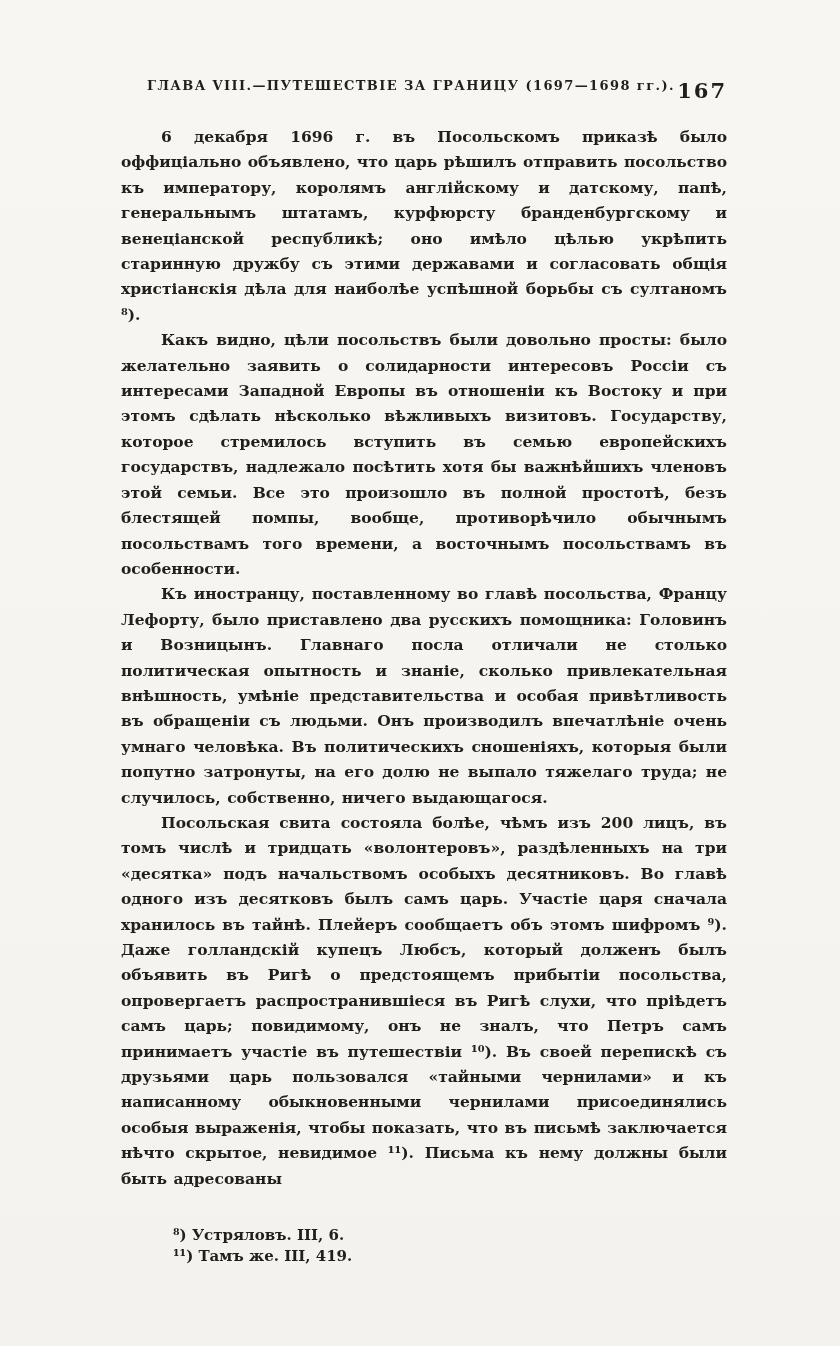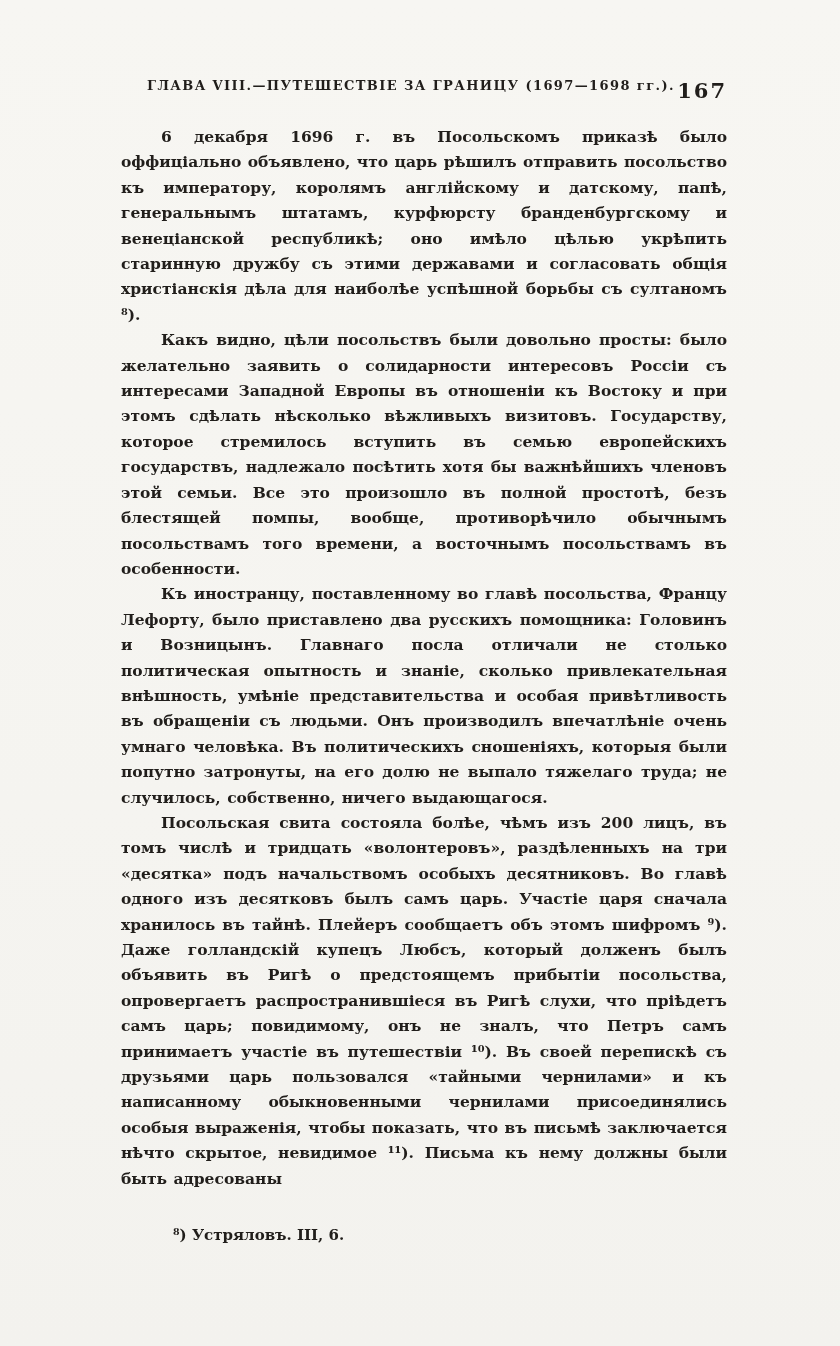--- a/index.html
+++ b/index.html
@@ -83,16 +83,17 @@
 
     <div class="body-text" lang="ru">
       <p>6 декабря 1696 г. въ Посольскомъ приказѣ было оффиціально объявлено, что царь рѣшилъ отправить посольство къ императору, королямъ англійскому и датскому, папѣ, генеральнымъ штатамъ, курфюрсту бранденбургскому и венеціанской республикѣ; оно имѣло цѣлью укрѣпить старинную дружбу съ этими державами и согласовать общія христіанскія дѣла для наиболѣе успѣшной борьбы съ султаномъ ⁸).</p>
       <p>Какъ видно, цѣли посольствъ были довольно просты: было желательно заявить о солидарности интересовъ Россіи съ интересами Западной Европы въ отношеніи къ Востоку и при этомъ сдѣлать нѣсколько вѣжливыхъ визитовъ. Государству, которое стремилось вступить въ семью европейскихъ государствъ, надлежало посѣтить хотя бы важнѣйшихъ членовъ этой семьи. Все это произошло въ полной простотѣ, безъ блестящей помпы, вообще, противорѣчило обычнымъ посольствамъ того времени, а восточнымъ посольствамъ въ особенности.</p>
       <p>Къ иностранцу, поставленному во главѣ посольства, Францу Лефорту, было приставлено два русскихъ помощника: Головинъ и Возницынъ. Главнаго посла отличали не столько политическая опытность и знаніе, сколько привлекательная внѣшность, умѣніе представительства и особая привѣтливость въ обращеніи съ людьми. Онъ производилъ впечатлѣніе очень умнаго человѣка. Въ политическихъ сношеніяхъ, которыя были попутно затронуты, на его долю не выпало тяжелаго труда; не случилось, собственно, ничего выдающагося.</p>
       <p>Посольская свита состояла болѣе, чѣмъ изъ 200 лицъ, въ томъ числѣ и тридцать «волонтеровъ», раздѣленныхъ на три «десятка» подъ начальствомъ особыхъ десятниковъ. Во главѣ одного изъ десятковъ былъ самъ царь. Участіе царя сначала хранилось въ тайнѣ. Плейеръ сообщаетъ объ этомъ шифромъ ⁹). Даже голландскій купецъ Любсъ, который долженъ былъ объявить въ Ригѣ о предстоящемъ прибытіи посольства, опровергаетъ распространившіеся въ Ригѣ слухи, что пріѣдетъ самъ царь; повидимому, онъ не зналъ, что Петръ самъ принимаетъ участіе въ путешествіи ¹⁰). Въ своей перепискѣ съ друзьями царь пользовался «тайными чернилами» и къ написанному обыкновенными чернилами присоединялись особыя выраженія, чтобы показать, что въ письмѣ заключается нѣчто скрытое, невидимое ¹¹). Письма къ нему должны были быть адресованы</p>
     </div>
 
     <div class="footnotes">
       <div class="footnote">⁸) Устряловъ. III, 6.</div>
+      <div class="footnote">¹¹) Тамъ же. III, 419.</div>
     </div>
 
   </div>
 </div>
 
 </body></html>

